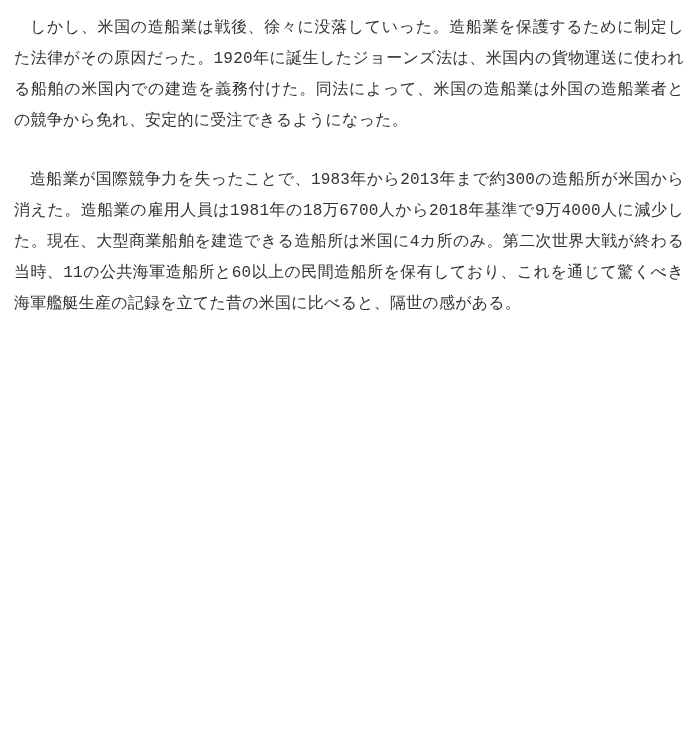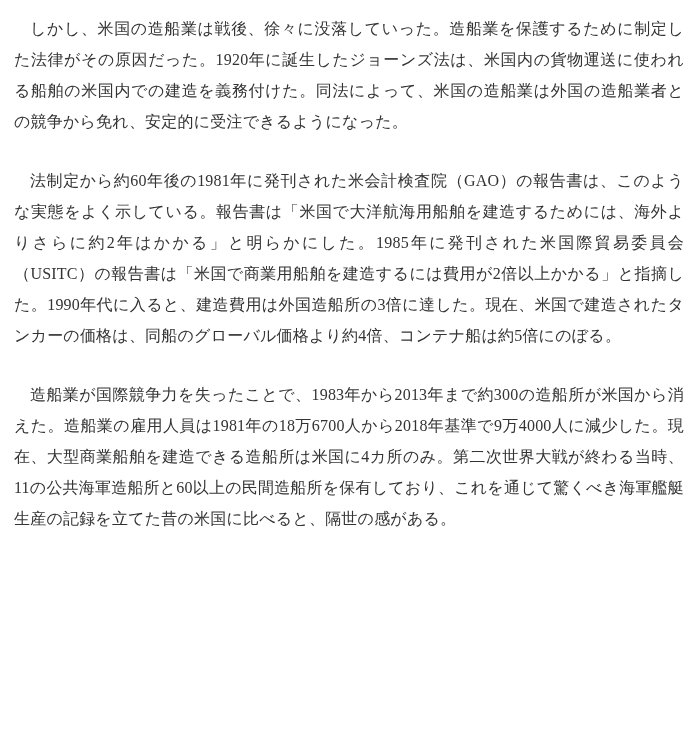--- a/index.html
+++ b/index.html
@@ -7,35 +7,34 @@
     padding: 0;
     background: #ffffff;
   }
   .page {
     width: 698px;
     height: 750px;
     box-sizing: border-box;
     padding: 13px 14px 20px 14px;
     background: #ffffff;
     color: #333333;
-    font-family: Liberation Serif, serif;
+    font-family: Liberation Mono, monospace;
     font-size: 16px;
     line-height: 31px;
     text-align: justify;
     overflow: hidden;
     letter-spacing: 0.2px;
   }
   .page p.body-paragraph {
     margin: 0 0 28px 0;
     text-indent: 1em;
   }
   .page p.body-paragraph:last-child {
     margin-bottom: 8px;
   }
 </style>
 </head>
 <body>
 
 <div class="page">
   <p class="body-paragraph">しかし、米国の造船業は戦後、徐々に没落していった。造船業を保護するために制定した法律がその原因だった。1920年に誕生したジョーンズ法は、米国内の貨物運送に使われる船舶の米国内での建造を義務付けた。同法によって、米国の造船業は外国の造船業者との競争から免れ、安定的に受注できるようになった。</p>
-  <p class="body-paragraph">法制定から約60年後の1981年に発刊された米会計検査院（GAO）の報告書は、このような実態をよく示している。報告書は「米国で大洋航海用船舶を建造するためには、海外よりさらに約2年はかかる」と明らかにした。1985年に発刊された米国際貿易委員会（USITC）の報告書は「米国で商業用船舶を建造するには費用が2倍以上かかる」と指摘した。1990年代に入ると、建造費用は外国造船所の3倍に達した。現在、米国で建造されたタンカーの価格は、同船のグローバル価格より約4倍、コンテナ船は約5倍にのぼる。</p>
   <p class="body-paragraph">造船業が国際競争力を失ったことで、1983年から2013年まで約300の造船所が米国から消えた。造船業の雇用人員は1981年の18万6700人から2018年基準で9万4000人に減少した。現在、大型商業船舶を建造できる造船所は米国に4カ所のみ。第二次世界大戦が終わる当時、11の公共海軍造船所と60以上の民間造船所を保有しており、これを通じて驚くべき海軍艦艇生産の記録を立てた昔の米国に比べると、隔世の感がある。</p>
 </div>
 
 </body></html>

